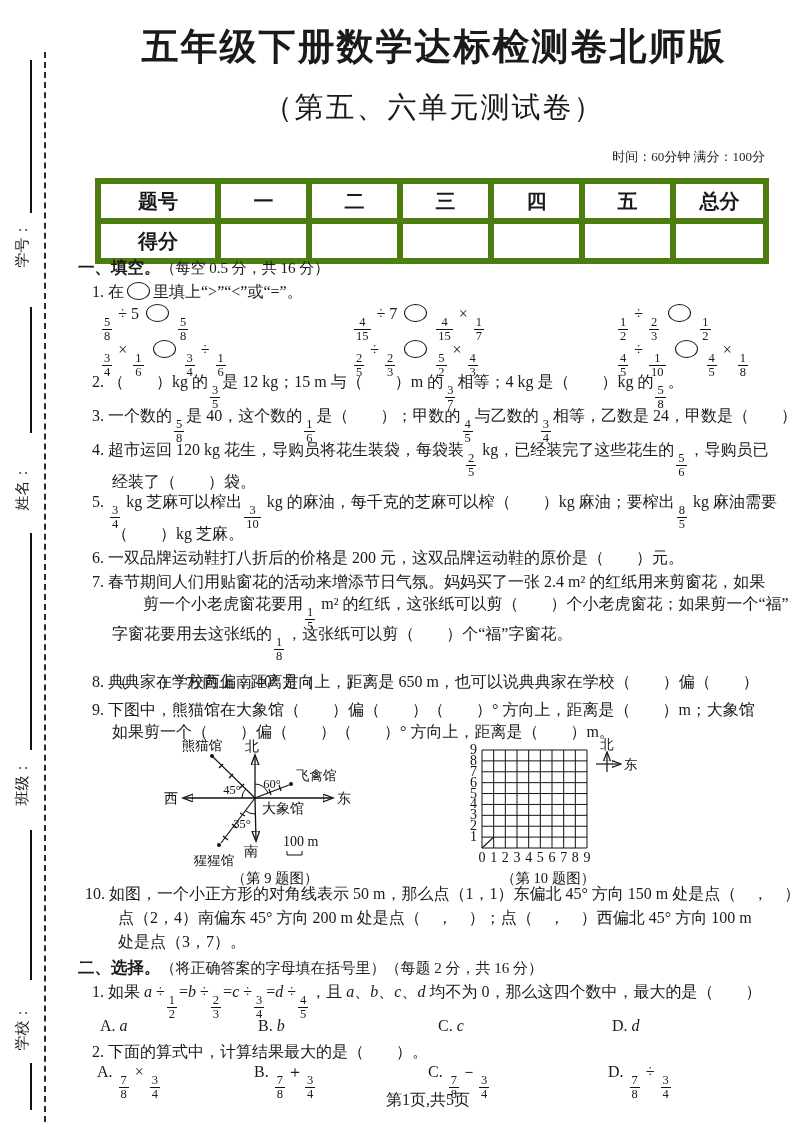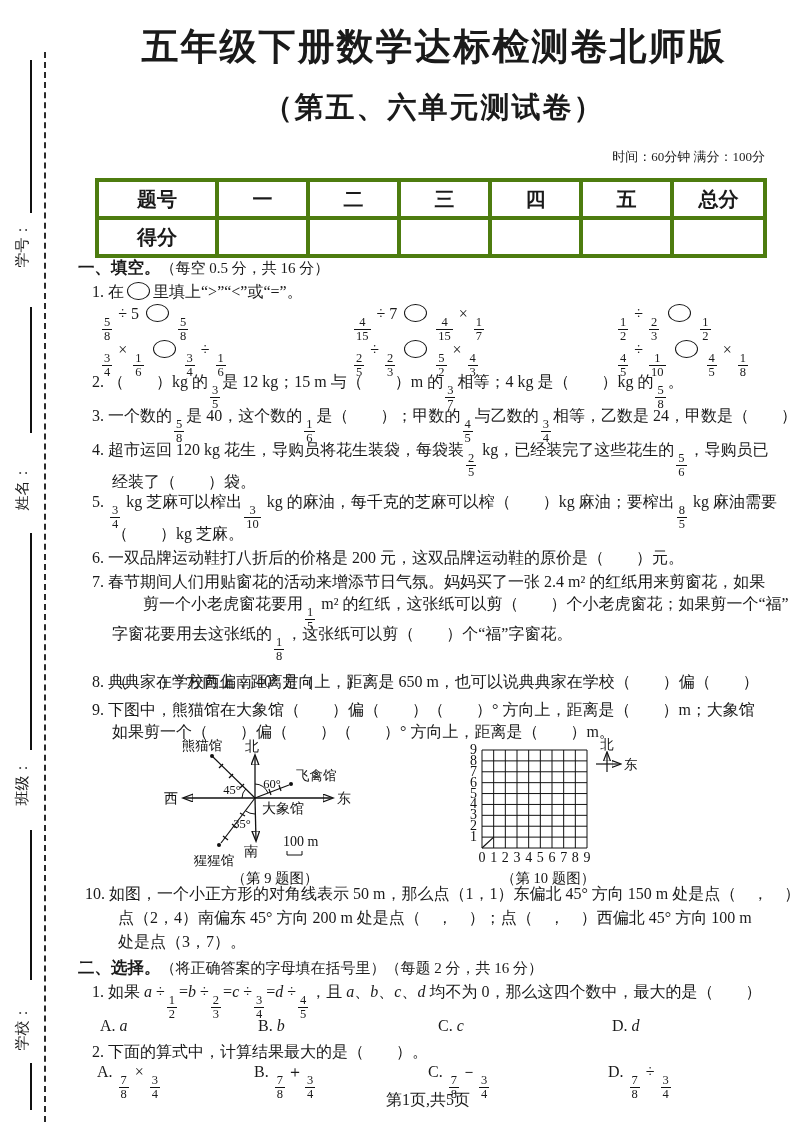--- a/index.html
+++ b/index.html
@@ -12,26 +12,26 @@
   .cut-line{position:absolute; left:44px; top:52px; height:1070px; width:0;
     border-left:2px dashed #2a2a2a;}
   .blank-seg{position:absolute; left:30px; width:0; border-left:2px solid #111;}
   .side-label{position:absolute; left:-9px; width:62px; height:20px; line-height:20px;
     text-align:center; font-size:15px; white-space:nowrap;
     transform:rotate(-90deg); font-family:"Liberation Sans", sans-serif;}
   
   .title{position:absolute; left:88px; top:22px; width:692px; text-align:center;
     font-size:37px; font-weight:bold; letter-spacing:2px;}
   .subtitle{position:absolute; left:88px; top:88px; width:692px; text-align:center;
-    font-size:29px; font-weight:bold; letter-spacing:2px;}
+    font-size:29px; font-weight:normal; letter-spacing:2px;}
   .meta{position:absolute; left:88px; top:148px; width:677px; text-align:right; font-size:13px;}
   
   table.score{position:absolute; left:95px; top:178px; width:668px;
     border-collapse:collapse; table-layout:fixed;}
-  table.score td{border:4px solid #4d7c0f; height:34px; text-align:center;
+  table.score td{border:6px solid #4d7c0f; height:34px; text-align:center;
     font-size:20px; font-weight:bold; padding:0;}
   
   .line{position:absolute; white-space:nowrap; font-size:16px; line-height:1.45;}
   .sec-label{font-weight:bold; font-family:"Liberation Sans", sans-serif; font-size:16.5px;}
   .sec-points{font-size:15px;}
   .frac{display:inline-flex; flex-direction:column; align-items:center;
     vertical-align:-7px; line-height:1.05; font-size:12.5px; margin:0 2px;}
   .frac .d{border-top:1px solid #111; padding:0 2px;}
   .frac .n{padding:0 2px;}
   .big-circ{display:inline-block; width:21px; height:16px; border:1.4px solid #111;

